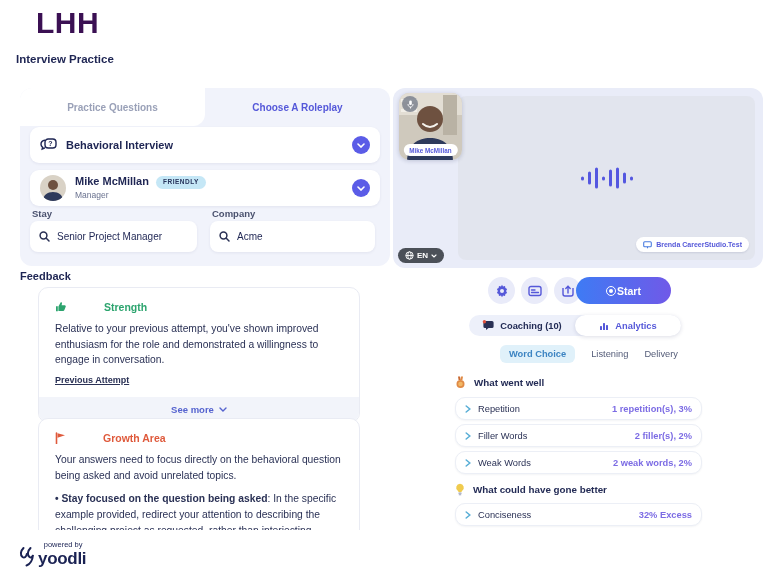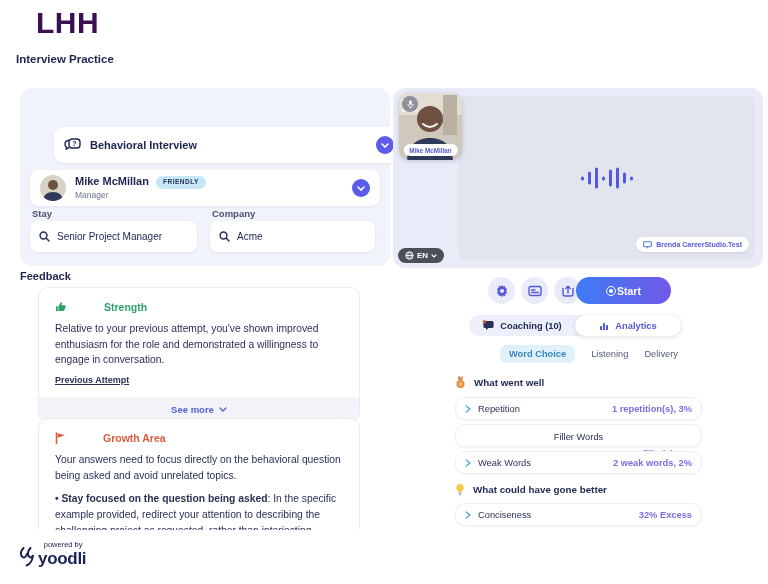--- a/index.html
+++ b/index.html
@@ -100,22 +100,26 @@
 </style>
 </head>
 <body>
 
 <div id="app">
 
   <div class="logo">LHH</div>
   <div class="page-title">Interview Practice</div>
 
   <div class="panel">
-
-    <div class="row-card" style="top:39px;margin-left:24px;">
+    <div class="tabbar">
+      <div class="tab inactive">Practice Questions</div>
+      <div class="tab active">Choose A Roleplay</div>
+    </div>
+
+    <div class="row-card" style="top:39px;">
       <span>
         <svg width="17" height="15" viewBox="0 0 17 15">
           <path d="M5 2.3 C2.6 2.6 1 4.2 1 6.2 c0 1.2.6 2.2 1.6 3 L2.2 11 l2.3-1" fill="none" stroke="#1e2553" stroke-width="1.4" stroke-linecap="round"></path>
           <rect x="5" y="1" width="11" height="9" rx="3.2" fill="#fff" stroke="#1e2553" stroke-width="1.4"></rect>
           <text x="10.5" y="8" font-size="7" font-weight="bold" fill="#1e2553" text-anchor="middle" font-family="Liberation Sans, sans-serif">?</text>
         </svg>
       </span>
       <span class="scen-label">Behavioral Interview</span>
       <span class="circle-btn">
         <svg width="8" height="5" viewBox="0 0 8 5">
@@ -345,21 +349,21 @@
     <span>What went well</span>
   </div>
 
   <div class="metric-row" style="top:397px;">
     <svg width="6" height="8" viewBox="0 0 6 8">
         <polyline points="1.2,1 4.8,4 1.2,7" fill="none" stroke="#58aed6" stroke-width="1.5" stroke-linecap="round"></polyline>
       </svg>
     <span class="metric-label">Repetition</span>
     <span class="metric-value">1 repetition(s), 3%</span>
   </div>
-  <div class="metric-row" style="top:424px;flex-direction:column;">
+  <div class="metric-row" style="top:424px;">
     <svg width="6" height="8" viewBox="0 0 6 8">
         <polyline points="1.2,1 4.8,4 1.2,7" fill="none" stroke="#58aed6" stroke-width="1.5" stroke-linecap="round"></polyline>
       </svg>
     <span class="metric-label">Filler Words</span>
     <span class="metric-value">2 filler(s), 2%</span>
   </div>
   <div class="metric-row" style="top:451px;">
     <svg width="6" height="8" viewBox="0 0 6 8">
         <polyline points="1.2,1 4.8,4 1.2,7" fill="none" stroke="#58aed6" stroke-width="1.5" stroke-linecap="round"></polyline>
       </svg>

